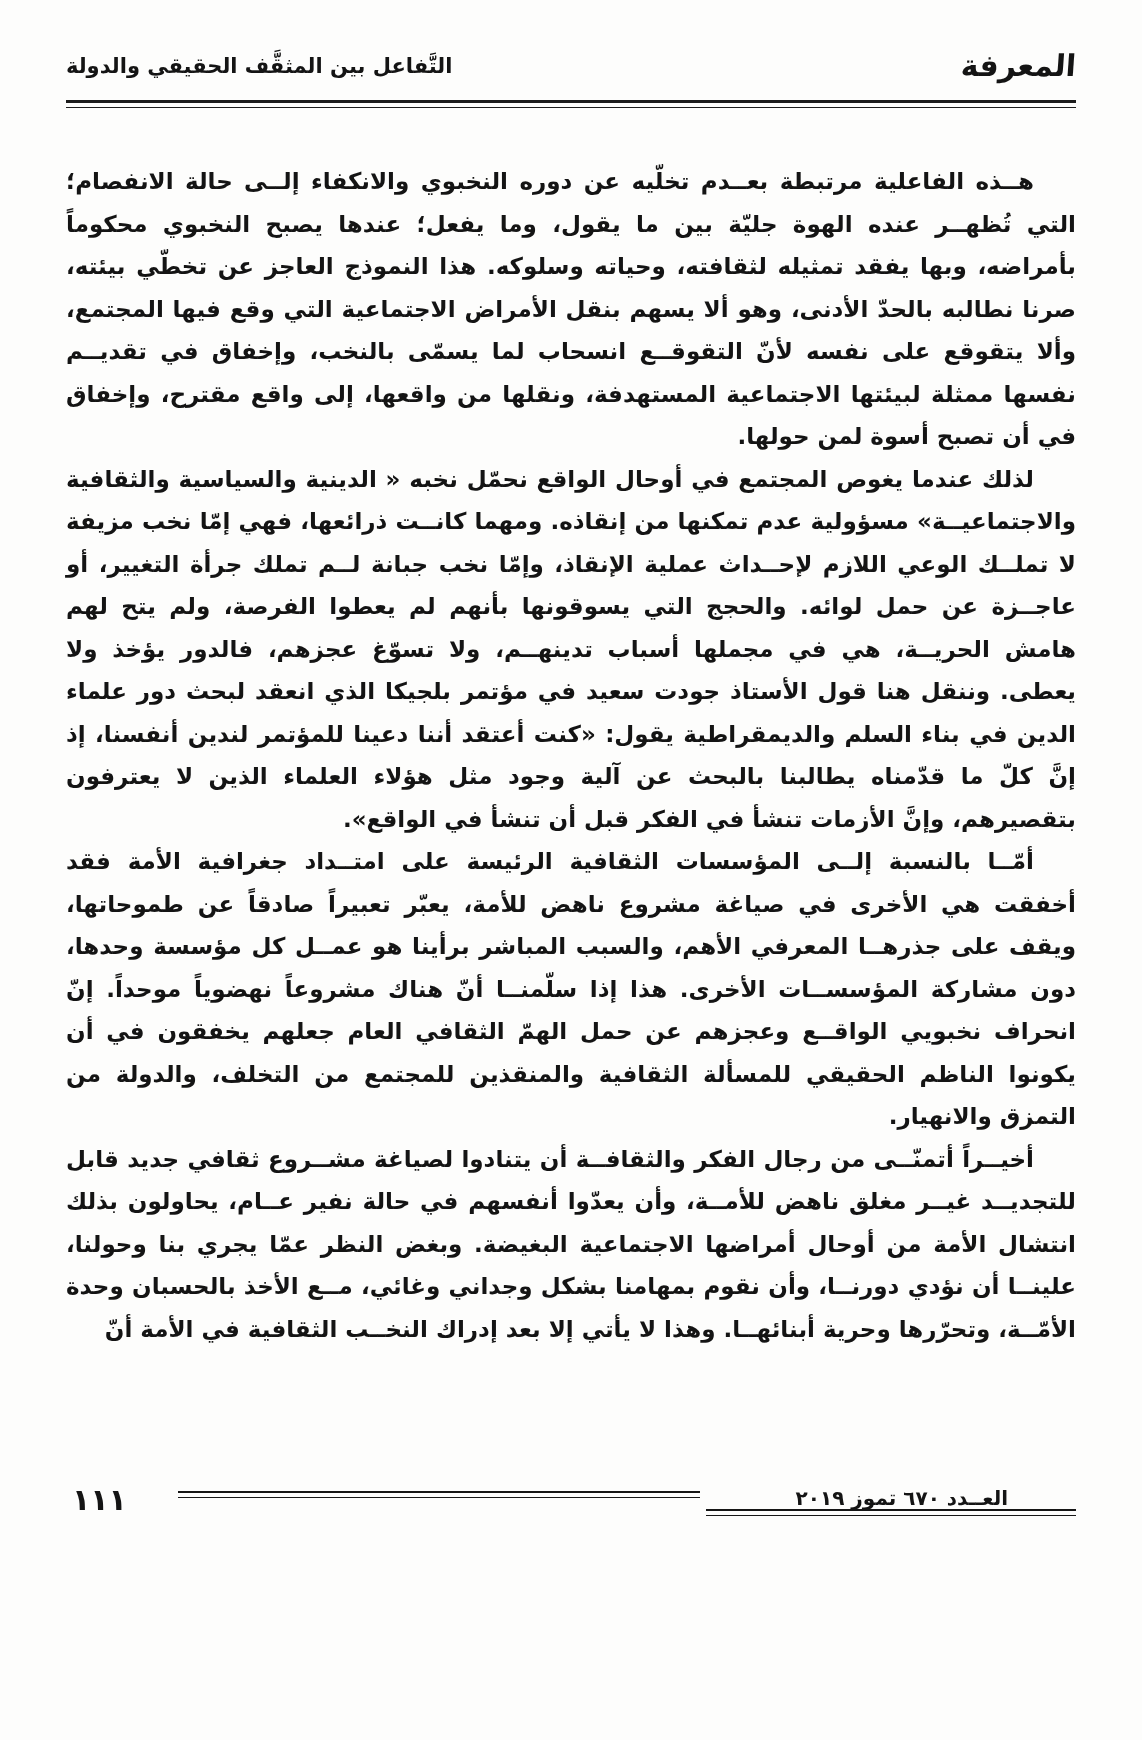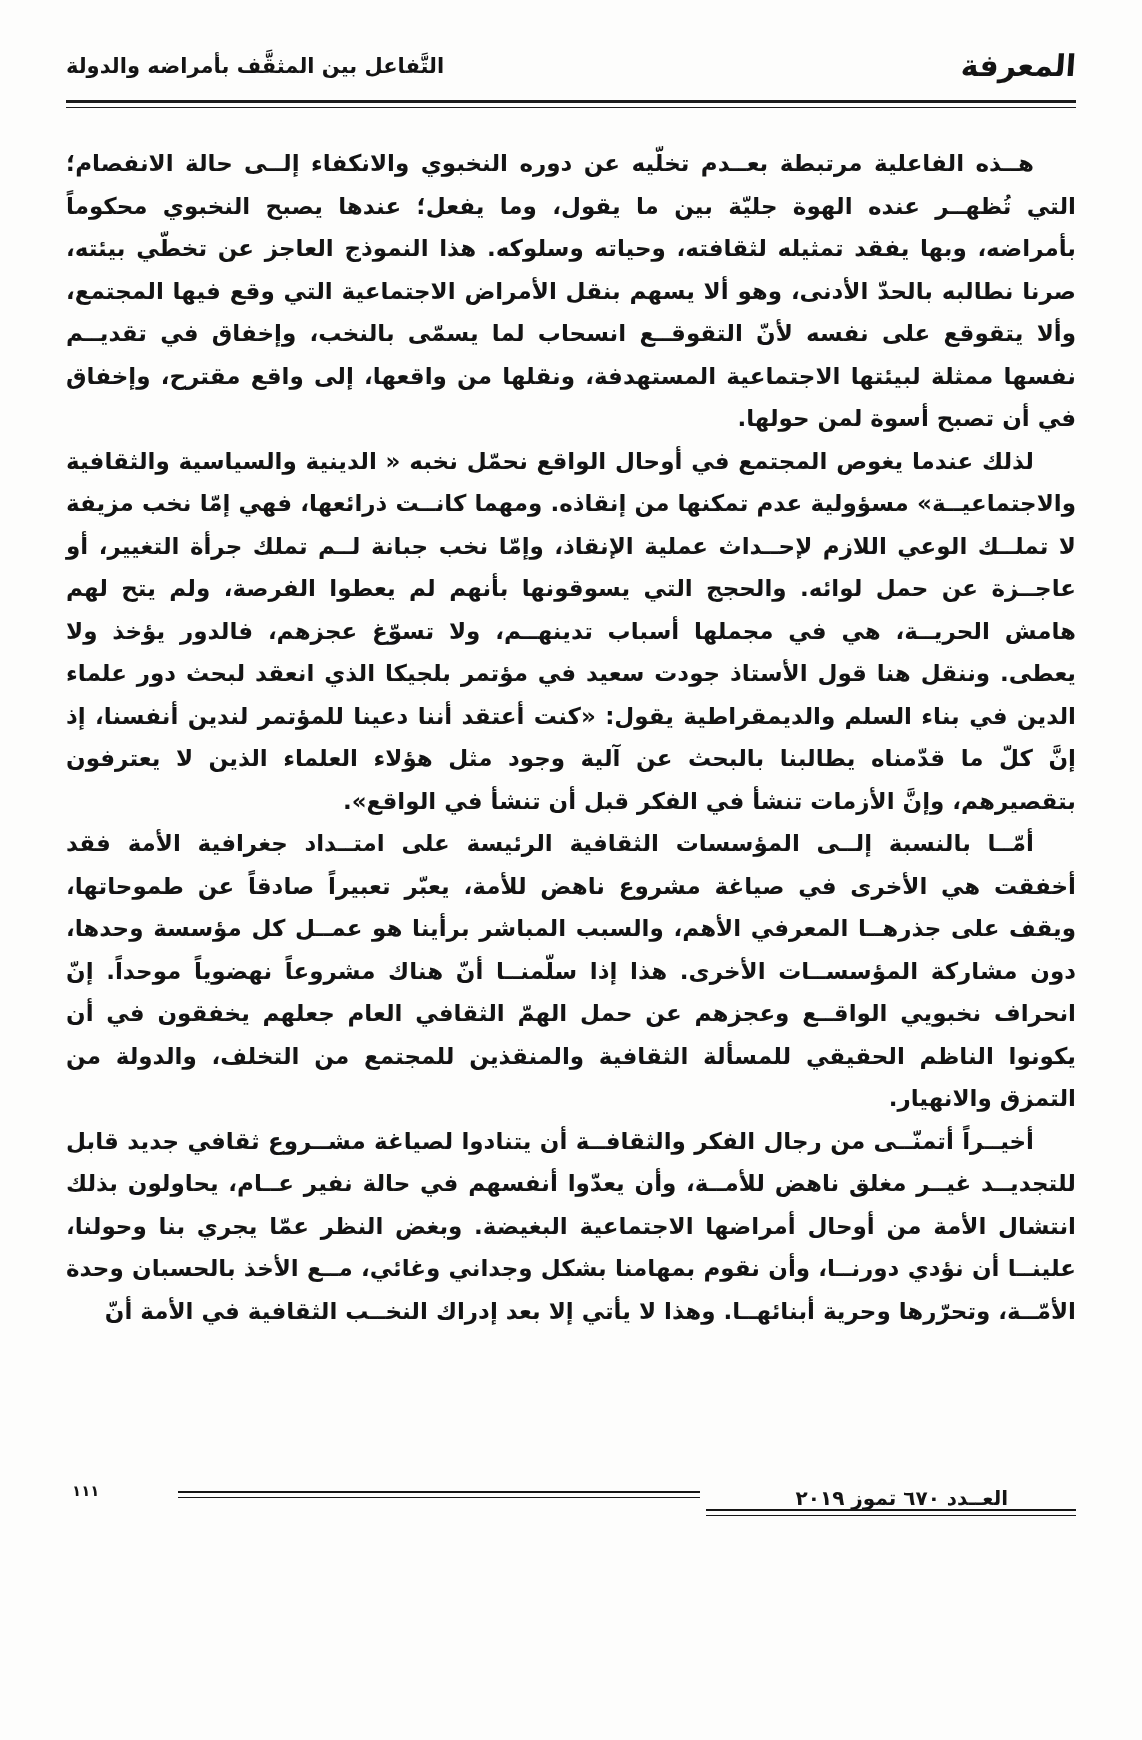--- a/index.html
+++ b/index.html
@@ -43,21 +43,21 @@
     white-space: nowrap;
   }
   .header-divider {
     margin-top: 8px;
     height: 4px;
     border-top: 3px solid #1c1c1c;
     border-bottom: 1.5px solid #1c1c1c;
   }
   
   .article-body {
-    margin-top: 34px;
+    margin-top: 52px;
     font-size: 23px;
     font-weight: bold;
     line-height: 42.5px;
     text-align: justify;
   }
   .article-body p {
     margin: 0;
     text-indent: 42px;
   }
   
@@ -65,21 +65,21 @@
     position: absolute;
     left: 66px;
     right: 66px;
     top: 1478px;
     height: 52px;
   }
   .footer-page-number {
     position: absolute;
     left: 6px;
     top: 4px;
-    font-size: 15px;
+    font-size: 30px;
     font-weight: bold;
     direction: rtl;
     text-align: center;
   }
   .footer-rule-left {
     position: absolute;
     left: 112px;
     width: 522px;
     top: 13px;
     height: 4px;
@@ -105,21 +105,21 @@
     border-bottom: 1.3px solid #161616;
   }
 </style>
 </head>
 <body>
 
 <div class="page">
 
   <header class="page-header">
     <div class="magazine-logo">المعرفة</div>
-    <h1 class="article-title">التَّفاعل بين المثقَّف بأمراضه والدولة</h1>
+    <h1 class="article-title">التَّفاعل بين المثقَّف الحقيقي والدولة</h1>
   </header>
 
   <div class="header-divider"></div>
 
   <main class="article-body">
     <p>هــذه الفاعلية مرتبطة بعــدم تخلّيه عن دوره النخبوي والانكفاء إلــى حالة الانفصام؛ التي تُظهــر عنده الهوة جليّة بين ما يقول، وما يفعل؛ عندها يصبح النخبوي محكوماً بأمراضه، وبها يفقد تمثيله لثقافته، وحياته وسلوكه. هذا النموذج العاجز عن تخطّي بيئته، صرنا نطالبه بالحدّ الأدنى، وهو ألا يسهم بنقل الأمراض الاجتماعية التي وقع فيها المجتمع، وألا يتقوقع على نفسه لأنّ التقوقــع انسحاب لما يسمّى بالنخب، وإخفاق في تقديــم نفسها ممثلة لبيئتها الاجتماعية المستهدفة، ونقلها من واقعها، إلى واقع مقترح، وإخفاق في أن تصبح أسوة لمن حولها.</p>
     <p>لذلك عندما يغوص المجتمع في أوحال الواقع نحمّل نخبه « الدينية والسياسية والثقافية والاجتماعيــة» مسؤولية عدم تمكنها من إنقاذه. ومهما كانــت ذرائعها، فهي إمّا نخب مزيفة لا تملــك الوعي اللازم لإحــداث عملية الإنقاذ، وإمّا نخب جبانة لــم تملك جرأة التغيير، أو عاجــزة عن حمل لوائه. والحجج التي يسوقونها بأنهم لم يعطوا الفرصة، ولم يتح لهم هامش الحريــة، هي في مجملها أسباب تدينهــم، ولا تسوّغ عجزهم، فالدور يؤخذ ولا يعطى. وننقل هنا قول الأستاذ جودت سعيد في مؤتمر بلجيكا الذي انعقد لبحث دور علماء الدين في بناء السلم والديمقراطية يقول: «كنت أعتقد أننا دعينا للمؤتمر لندين أنفسنا، إذ إنَّ كلّ ما قدّمناه يطالبنا بالبحث عن آلية وجود مثل هؤلاء العلماء الذين لا يعترفون بتقصيرهم، وإنَّ الأزمات تنشأ في الفكر قبل أن تنشأ في الواقع».</p>
     <p>أمّــا بالنسبة إلــى المؤسسات الثقافية الرئيسة على امتــداد جغرافية الأمة فقد أخفقت هي الأخرى في صياغة مشروع ناهض للأمة، يعبّر تعبيراً صادقاً عن طموحاتها، ويقف على جذرهــا المعرفي الأهم، والسبب المباشر برأينا هو عمــل كل مؤسسة وحدها، دون مشاركة المؤسســات الأخرى. هذا إذا سلّمنــا أنّ هناك مشروعاً نهضوياً موحداً. إنّ انحراف نخبويي الواقــع وعجزهم عن حمل الهمّ الثقافي العام جعلهم يخفقون في أن يكونوا الناظم الحقيقي للمسألة الثقافية والمنقذين للمجتمع من التخلف، والدولة من التمزق والانهيار.</p>
     <p>أخيــراً أتمنّــى من رجال الفكر والثقافــة أن يتنادوا لصياغة مشــروع ثقافي جديد قابل للتجديــد غيــر مغلق ناهض للأمــة، وأن يعدّوا أنفسهم في حالة نفير عــام، يحاولون بذلك انتشال الأمة من أوحال أمراضها الاجتماعية البغيضة. وبغض النظر عمّا يجري بنا وحولنا، علينــا أن نؤدي دورنــا، وأن نقوم بمهامنا بشكل وجداني وغائي، مــع الأخذ بالحسبان وحدة الأمّــة، وتحرّرها وحرية أبنائهــا. وهذا لا يأتي إلا بعد إدراك النخــب الثقافية في الأمة أنّ</p>
   </main>

